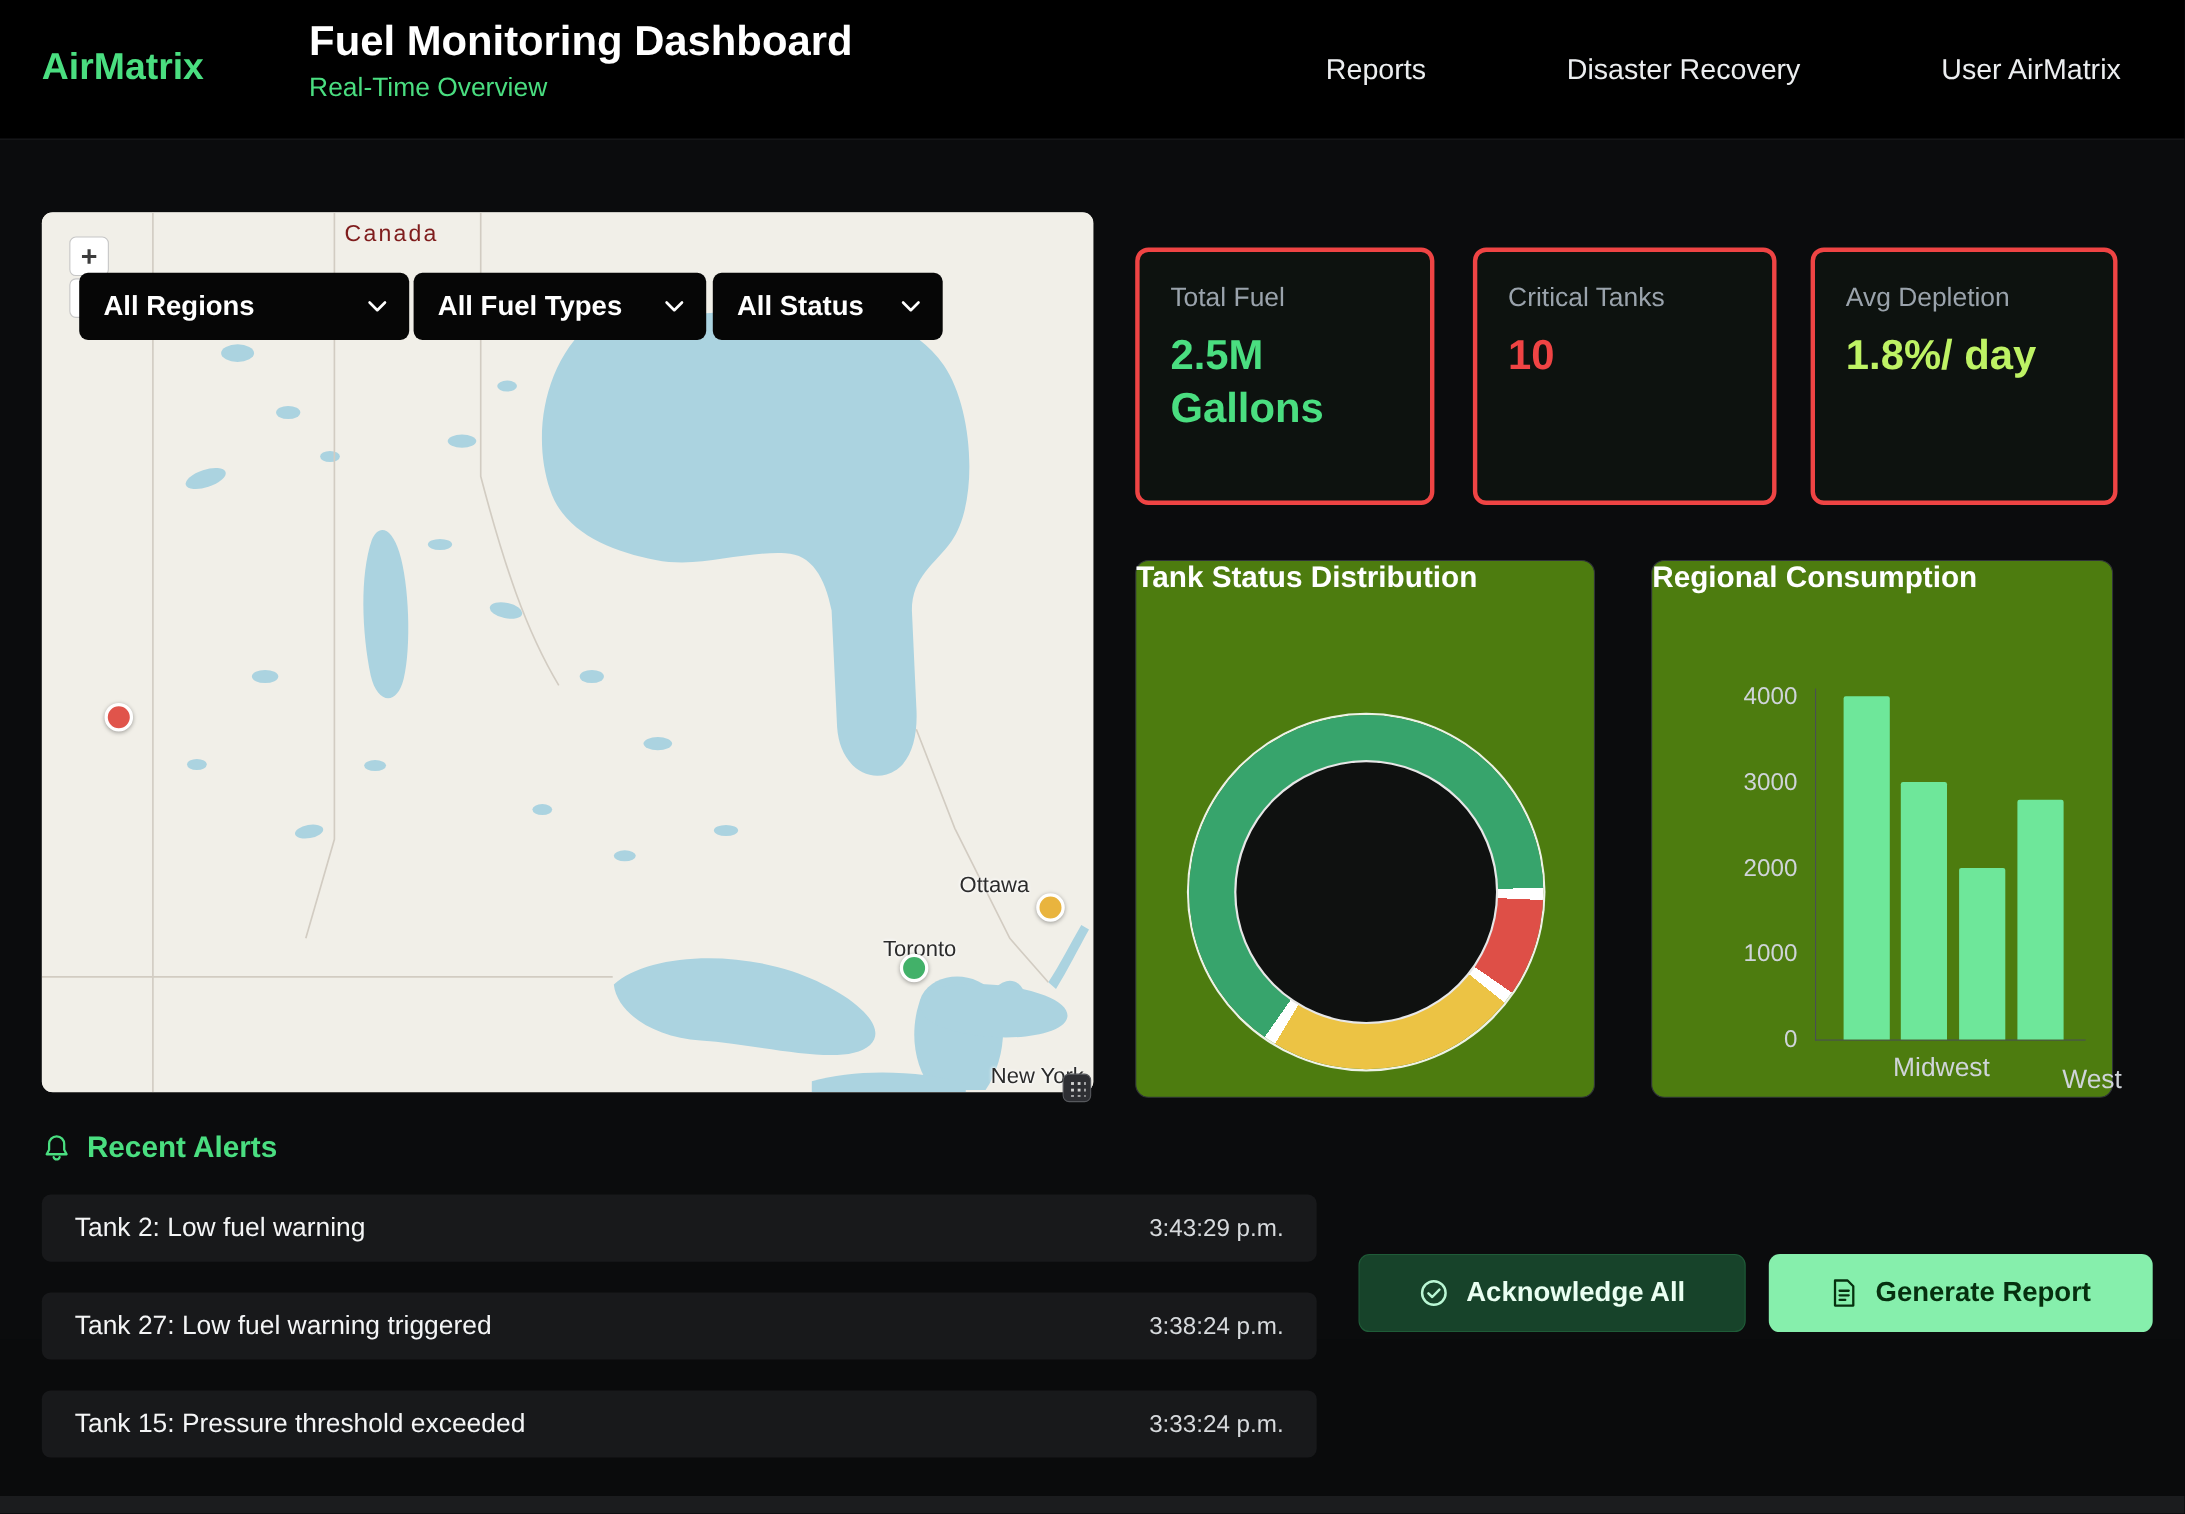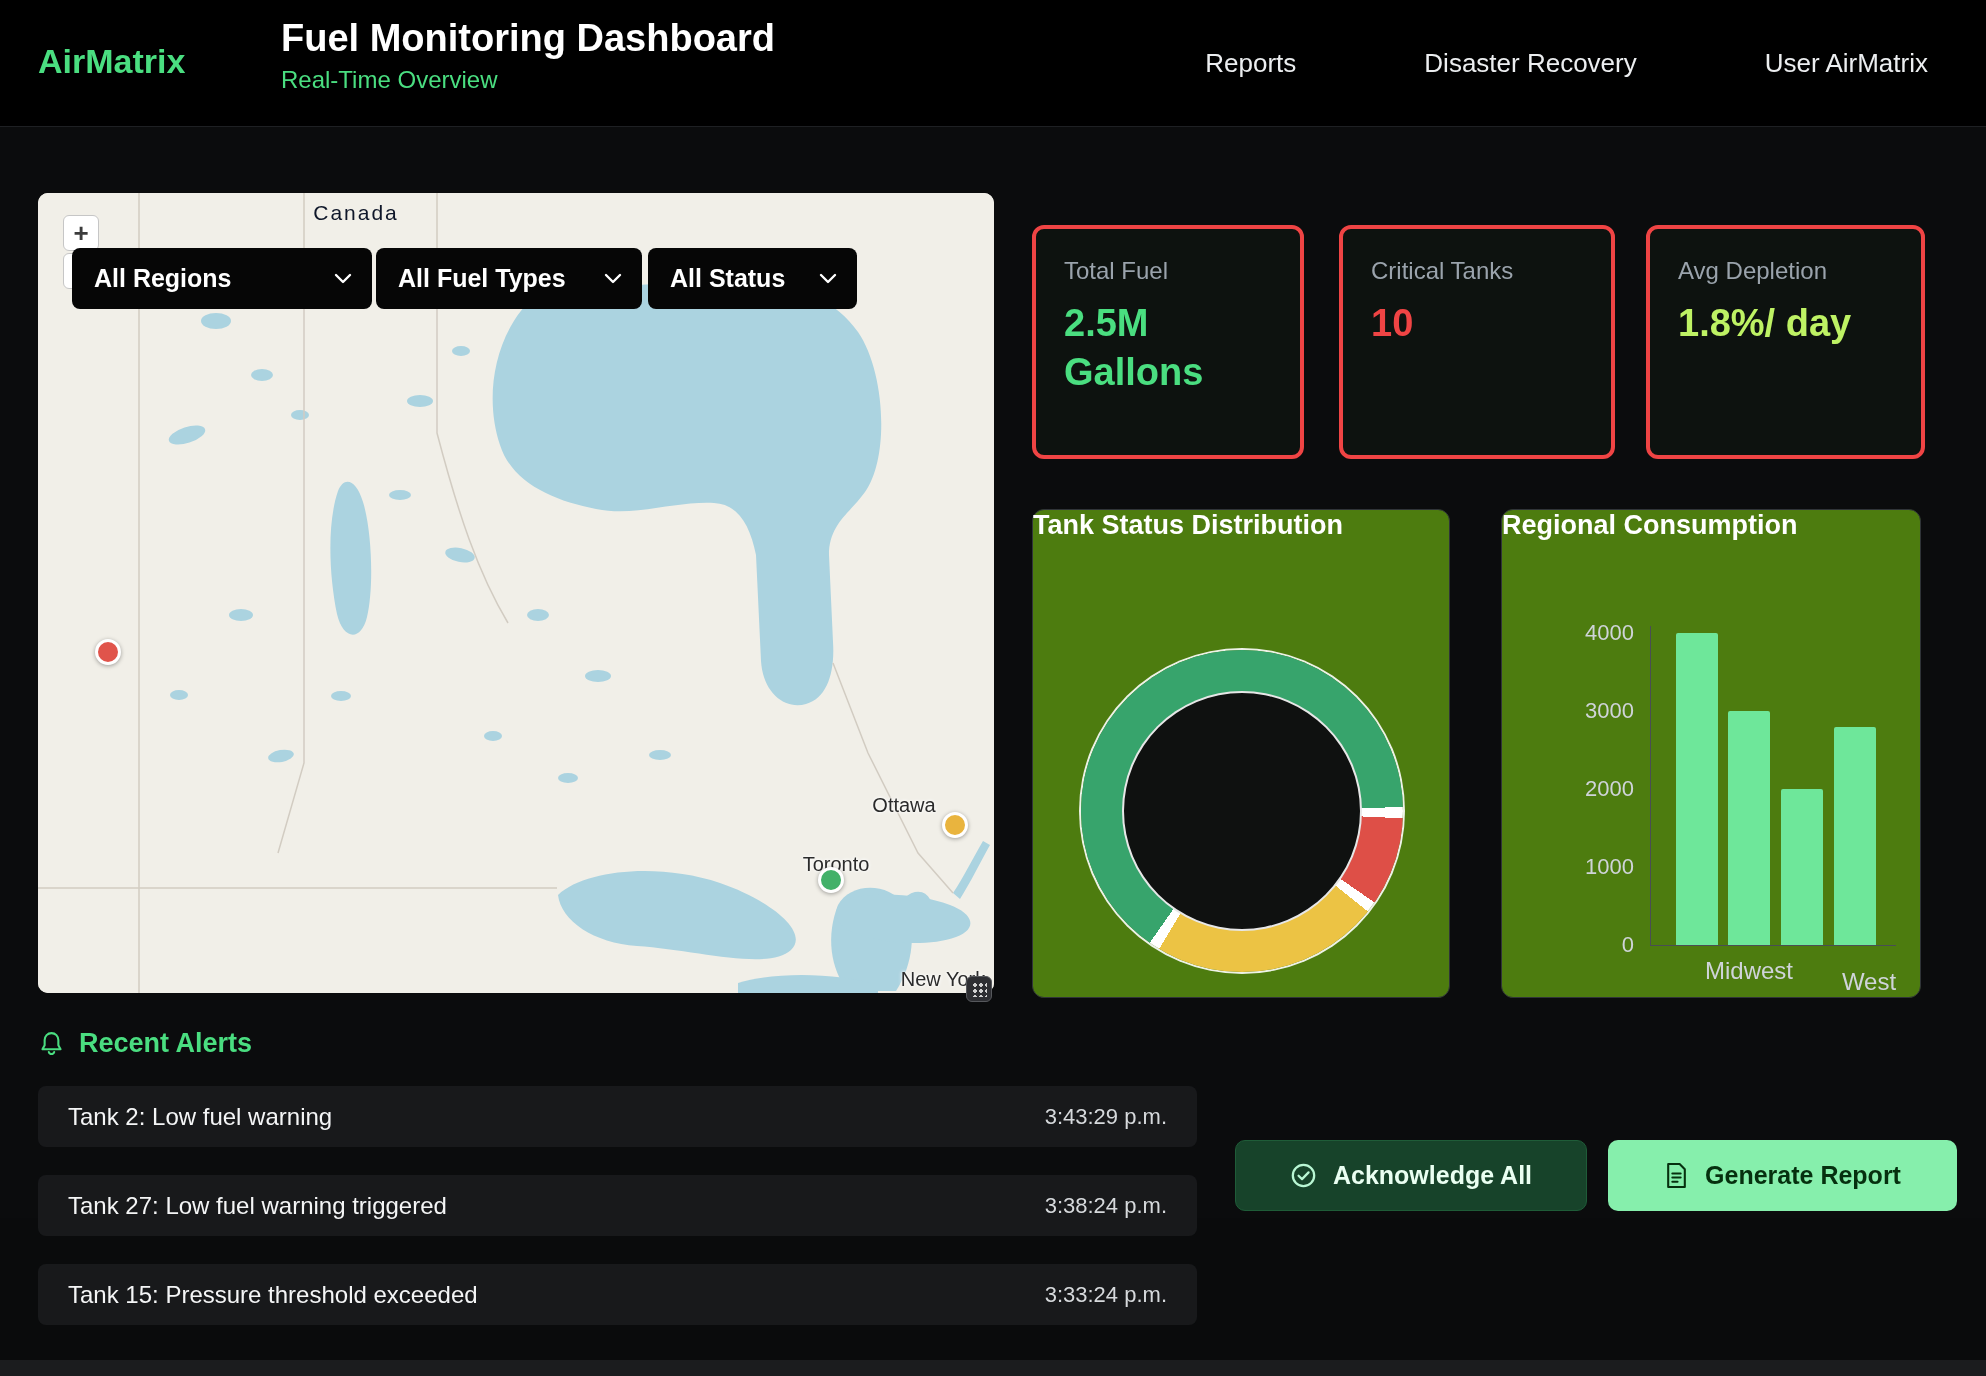--- a/index.html
+++ b/index.html
@@ -24,21 +24,21 @@
   .zoom-btn { position:absolute; left:25px; width:36px; height:36px; background:#fff;
               border:1px solid #c6c6c6; border-radius:6px; color:#3c3c3c; font-size:26px; font-weight:bold;
               display:flex; align-items:center; justify-content:center; z-index:2; cursor:pointer; padding:0; font-family:inherit;}
   .zoom-in { top:22px; } .zoom-out { top:60px; }
   #filters, #places, #markers, #stats, #yticks, #bars, #xlabels { display:contents; }
   .map-filter { position:absolute; top:55px; height:61px; background:#060606; border-radius:8px;
                 display:flex; align-items:center; justify-content:space-between;
                 padding:0 20px 0 22px; z-index:3; cursor:pointer; }
   .filter-label { font-size:25px; font-weight:bold; color:#fff; white-space:nowrap; }
   .place-label { position:absolute; transform:translate(-50%,-50%); white-space:nowrap; z-index:1; }
-  .place-label.country { font-size:21px; color:#0f172a; letter-spacing:2px; }
+  .place-label.country { font-size:21px; color:#7f1d1d; letter-spacing:2px; }
   .place-label.city { font-size:20px; color:#2b2b2b; text-shadow:0 0 3px #fff, 0 0 4px #fff; }
   .map-marker { position:absolute; width:26px; height:26px; border-radius:50%; border:3px solid #fff;
                 transform:translate(-50%,-50%); box-shadow:0 1px 4px rgba(0,0,0,.35); z-index:2; cursor:pointer; }
   .resize-handle { position:absolute; left:966px; top:976px; width:26px; height:26px; background:#2e2f33;
                    border:1px solid #56585c; border-radius:6px; z-index:6; cursor:nwse-resize;
                    display:flex; align-items:center; justify-content:center; }
   .grip-dots { width:16px; height:16px;
                background-image:radial-gradient(#d2d2d2 1.6px, transparent 1.7px);
                background-size:6px 6px; background-position:1px 1px; }
 
@@ -59,21 +59,21 @@
   .chart-title { font-size:27px; font-weight:bold; color:#fff; }
   .donut { position:absolute; left:48px; top:140px; width:322px; height:322px; border-radius:50%;
            box-shadow:0 0 0 2px rgba(255,255,255,.9); }
   .donut-hole { position:absolute; left:41px; top:41px; width:240px; height:240px; border-radius:50%;
                 background:#0f1110; border:2px solid rgba(255,255,255,.9); }
   .plot { position:absolute; inset:0; }
   .axis-y { position:absolute; left:148px; top:116px; width:1px; height:320px; background:#4a4e54; }
   .axis-x { position:absolute; left:148px; top:435px; width:246px; height:1px; background:#4a4e54; }
   .ytick { position:absolute; left:36px; width:96px; text-align:right; font-size:22px; color:#cfd4d9; line-height:26px; }
   .bar { position:absolute; width:42px; border-radius:2px 2px 0 0; }
-  .xlabel { position:absolute; top:447px; width:120px; text-align:center; font-size:24px; color:#cfd4d9; }
+  .xlabel { position:absolute; top:447px; width:120px; text-align:right; font-size:24px; color:#cfd4d9; }
 
   
   .alerts-title-row { position:absolute; left:38px; top:1028px; display:flex; align-items:center; gap:14px; }
   .alerts-title { font-size:27px; font-weight:bold; color:#4ade80; }
   #alert-rows { display:flex; position:absolute; left:38px; top:1086px; width:1159px;
                 flex-direction:column; gap:28px; }
   .alert-row { height:61px; background:#18191b; border-radius:8px; display:flex; align-items:center;
                justify-content:space-between; padding:0 30px; cursor:pointer; }
   .alert-msg { font-size:24px; color:#f4f5f6; }
   .alert-time { font-size:22px; color:#d6d9dc; }

